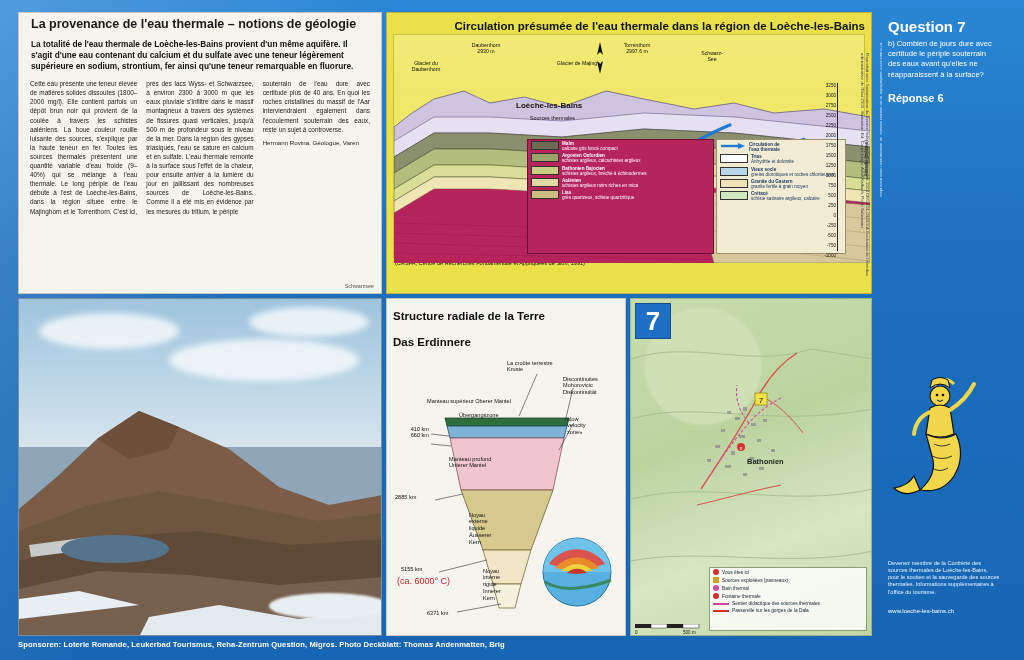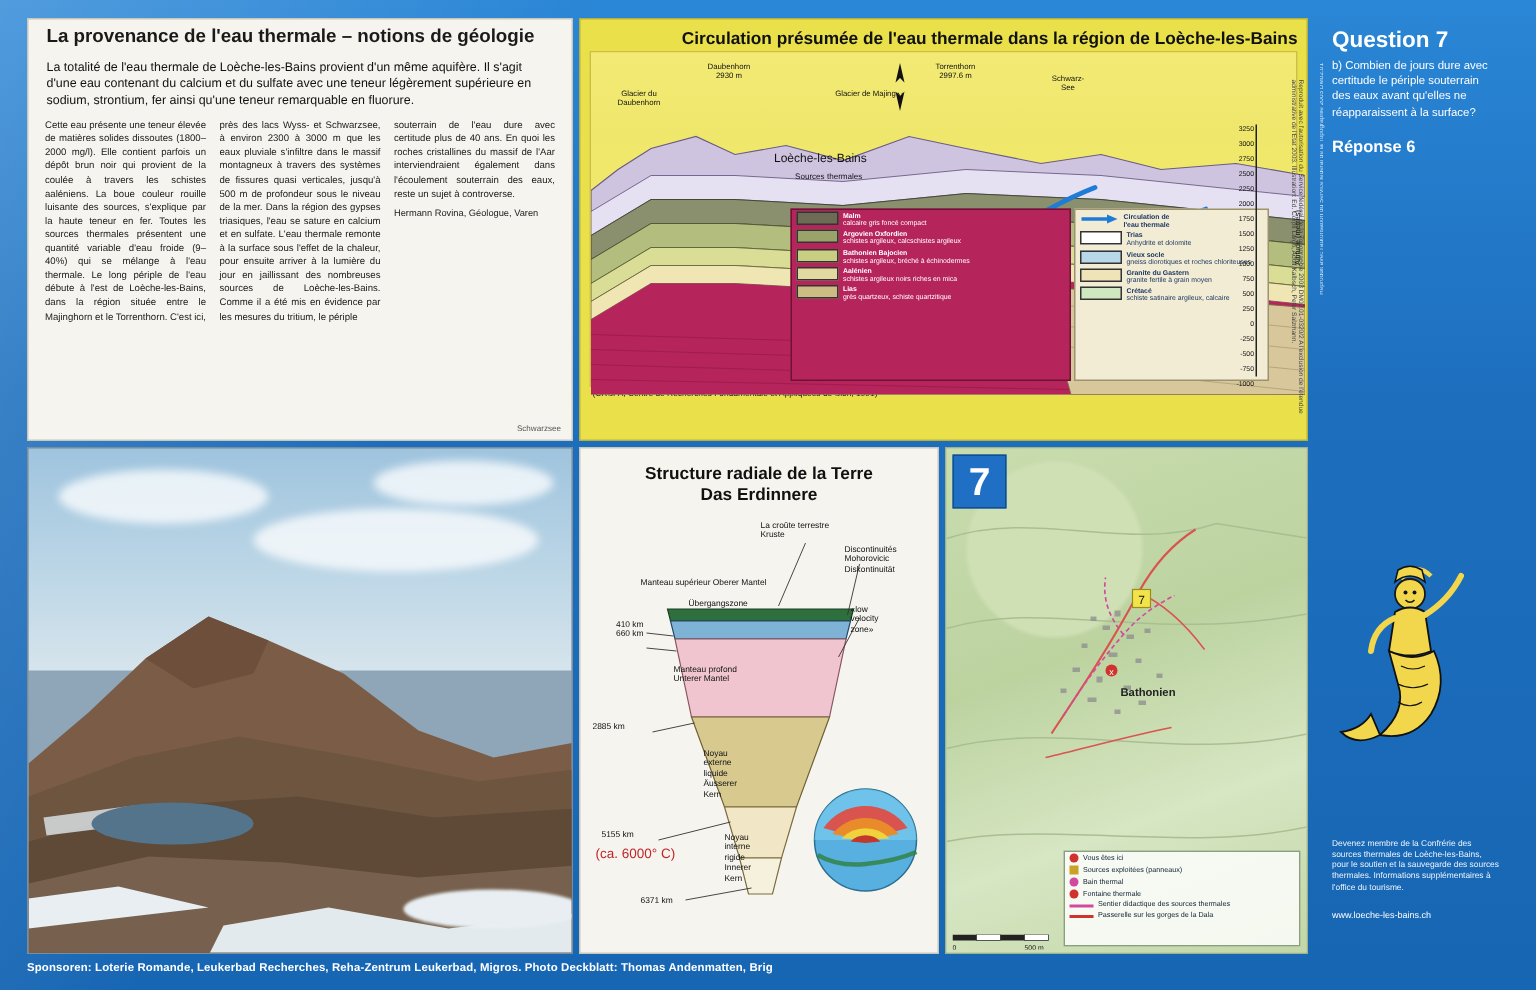--- a/index.html
+++ b/index.html
@@ -23,21 +23,21 @@
   #text-panel{left:18px;top:12px;width:364px;height:282px;background:#f6f4ee;border:1px solid #c9c6bb;}
   #geo-panel{left:386px;top:12px;width:486px;height:282px;background:#e9e04a;border:1px solid #b9b03c;}
   #photo-panel{left:18px;top:298px;width:364px;height:338px;background:#8fa6b8;border:1px solid #7c8e9c;}
   #earth-panel{left:386px;top:298px;width:240px;height:338px;background:#f6f4ee;border:1px solid #c9c6bb;}
   #map-panel{left:630px;top:298px;width:242px;height:338px;background:#cfe3c0;border:1px solid #9cb38c;}
   #right-col{left:880px;top:12px;width:128px;height:624px;}
   #sponsor-bar{left:18px;top:640px;width:854px;height:16px;}
 
   
   .t-title{font-size:12.5px;font-weight:bold;color:#1a1a1a;margin:4px 12px 6px 12px;line-height:1.25;}
-  .t-lead{font-size:8.3px;color:#111;margin:1px 12px 7px 12px;line-height:1.35;font-weight:normal;}
+  .t-lead{font-size:8.3px;color:#111;margin:1px 12px 7px 12px;line-height:1.35;font-weight:bold;}
   .t-cols{display:flex;gap:9px;margin:0 11px;}
   .t-col{flex:1;font-size:6.4px;line-height:1.42;color:#1a1a1a;text-align:justify;}
   .t-sign{font-size:6.2px;color:#222;margin-top:5px;}
   .t-credit{position:absolute;right:7px;bottom:4px;font-size:5.4px;color:#555;}
 
   
   .g-title{font-size:11.5px;font-weight:bold;color:#111;text-align:right;margin:7px 6px 2px 6px;}
   .g-stage{position:relative;margin:2px 6px 0 6px;height:222px;background:#efe86a;border:1px solid #cdbf45;}
   .g-sky{position:absolute;left:0;top:0;right:0;height:62px;background:linear-gradient(180deg,#f2ea74,#efe76b);}
   .g-peaklabel{position:absolute;font-size:5.2px;color:#111;text-align:center;line-height:1.15;}
@@ -48,32 +48,32 @@
   .lg-r{display:flex;align-items:flex-start;gap:3px;padding:1px 3px;}
   .lg-sw{width:26px;height:7px;border:.6px solid #333;flex:none;}
   .lg-t{font-size:4.6px;line-height:1.12;color:#fff;}
   .lg2-t{font-size:4.6px;line-height:1.12;color:#15325e;}
   .axis{position:absolute;right:4px;top:48px;bottom:6px;width:40px;}
   .axis-line{position:absolute;left:17px;top:0;bottom:0;width:1px;background:#222;}
   .tick{position:absolute;left:0;font-size:4.6px;color:#111;width:16px;text-align:right;}
   .axis-cap{position:absolute;right:-2px;top:46%;transform:rotate(-90deg);font-size:5px;color:#111;transform-origin:right center;white-space:nowrap;}
   .g-src{font-size:5.6px;color:#111;margin:2px 0 0 8px;}
   .g-vcredit{position:absolute;right:1px;top:40px;font-size:4.4px;color:#444;writing-mode:vertical-rl;}
-  .town{position:absolute;font-weight:normal;font-size:8px;color:#111;}
+  .town{position:absolute;font-weight:bold;font-size:8px;color:#111;}
   .townsub{position:absolute;font-size:5.4px;color:#111;}
 
   
   .ph-sky{position:absolute;left:0;top:0;width:100%;height:44%;
     background:linear-gradient(180deg,#9fc4de 0%,#bcd6e6 55%,#d6e4ec 100%);}
   .ph-cloud{position:absolute;background:rgba(255,255,255,.75);border-radius:50%;filter:blur(3px);}
   .ph-mtn{position:absolute;}
   .ph-snow{position:absolute;background:#e8eef2;border-radius:50%;filter:blur(1px);}
 
   
-  .e-title{font-size:11.5px;font-weight:bold;color:#111;text-align:center;margin:10px 6px 0 6px;line-height:1.25;}
+  .e-title{font-size:11.5px;font-weight:bold;color:#111;text-align:left;margin:10px 6px 0 6px;line-height:1.25;}
   .e-stage{position:relative;height:268px;margin-top:4px;}
   .e-lab{position:absolute;font-size:5.6px;color:#111;line-height:1.2;}
   .e-lab.r{text-align:right;}
   .e-temp{position:absolute;left:10px;bottom:36px;font-size:9px;color:#c0262b;font-weight:normal;}
 
   
   .m-num{position:absolute;left:4px;top:4px;width:34px;height:34px;background:#1f6fc4;color:#fff;
     font-size:26px;font-weight:bold;display:flex;align-items:center;justify-content:center;border:1px solid #10508f;}
   .m-green{position:absolute;inset:0;background:
      radial-gradient(circle at 30% 20%,#cfe0b4 0 18%,transparent 19%),
@@ -276,21 +276,21 @@
       <path d="M0,300 L60,292 L120,306 L0,320 Z" fill="#e8eef2"></path>
       <path d="M130,318 L200,306 L280,320 L364,310 L364,338 L120,338 Z" fill="#e3eaee"></path>
       <path d="M10,246 L70,238 L60,252 L12,258 Z" fill="#dfe7ec" opacity=".8"></path>
       <ellipse cx="96" cy="250" rx="54" ry="14" fill="#54748c"></ellipse>
     </svg>
     <div class="ph-snow" style="left:250px;bottom:16px;width:120px;height:26px;"></div>
   </div>
 
   <div class="panel" id="earth-panel">
     <div class="e-title">Structure radiale de la Terre</div>
-    <div class="e-title" style="margin-top:0">Das Erdinnere</div>
+    <div class="e-title" style="margin-top:12px">Das Erdinnere</div>
 
     <div class="e-stage">
       <svg width="240" height="268" viewBox="0 0 240 268">
 
         <path d="M58,64 L182,64 L180,72 L60,72 Z" fill="#2e6f3e" stroke="#1c3f24" stroke-width=".8"></path>
         <path d="M60,72 L180,72 L177,84 L63,84 Z" fill="#7fb3d5" stroke="#23496b" stroke-width=".8"></path>
 
         <path d="M63,84 L177,84 L166,136 L74,136 Z" fill="#f0c5cf" stroke="#8a5462" stroke-width=".8"></path>
 
         <path d="M74,136 L166,136 L144,196 L96,196 Z" fill="#d8c98f" stroke="#6f6134" stroke-width=".8"></path>
@@ -453,16 +453,16 @@
       <path d="M32,124 q-16,8 -26,-2 q14,-2 20,-12 Z" fill="#f2d64b" stroke="#111" stroke-width="1.2"></path>
       <path d="M46,78 q8,4 16,0 M44,90 q10,5 20,0 M44,102 q8,5 16,0" fill="none" stroke="#111" stroke-width=".8"></path>
     </svg>
 
     <div class="note" style="position:absolute;left:0;right:0;bottom:34px;">Devenez membre de la Confrérie des sources thermales de Loèche-les-Bains, pour le soutien et la sauvegarde des sources thermales. Informations supplémentaires à l'office du tourisme.</div>
     <div class="url" style="position:absolute;left:0;bottom:18px;">www.loeche-les-bains.ch</div>
     <div class="vcredit">Reproduit avec l'autorisation du Service fédéral de la Topographie 2003 DM02.01</div>
   </div>
 
   <div class="panel" id="sponsor-bar">
-    <div class="sponsor">Sponsoren: Loterie Romande, Leukerbad Recherches, Reha-Zentrum Leukerbad, Migros. Photo Deckblatt: Thomas Andenmatten, Brig</div>
+    <div class="sponsor">Sponsoren: Loterie Romande, Leukerbad Tourismus, Reha-Zentrum Question, Migros. Photo Deckblatt: Thomas Andenmatten, Brig</div>
   </div>
 
 </div>
 
 </body></html>

